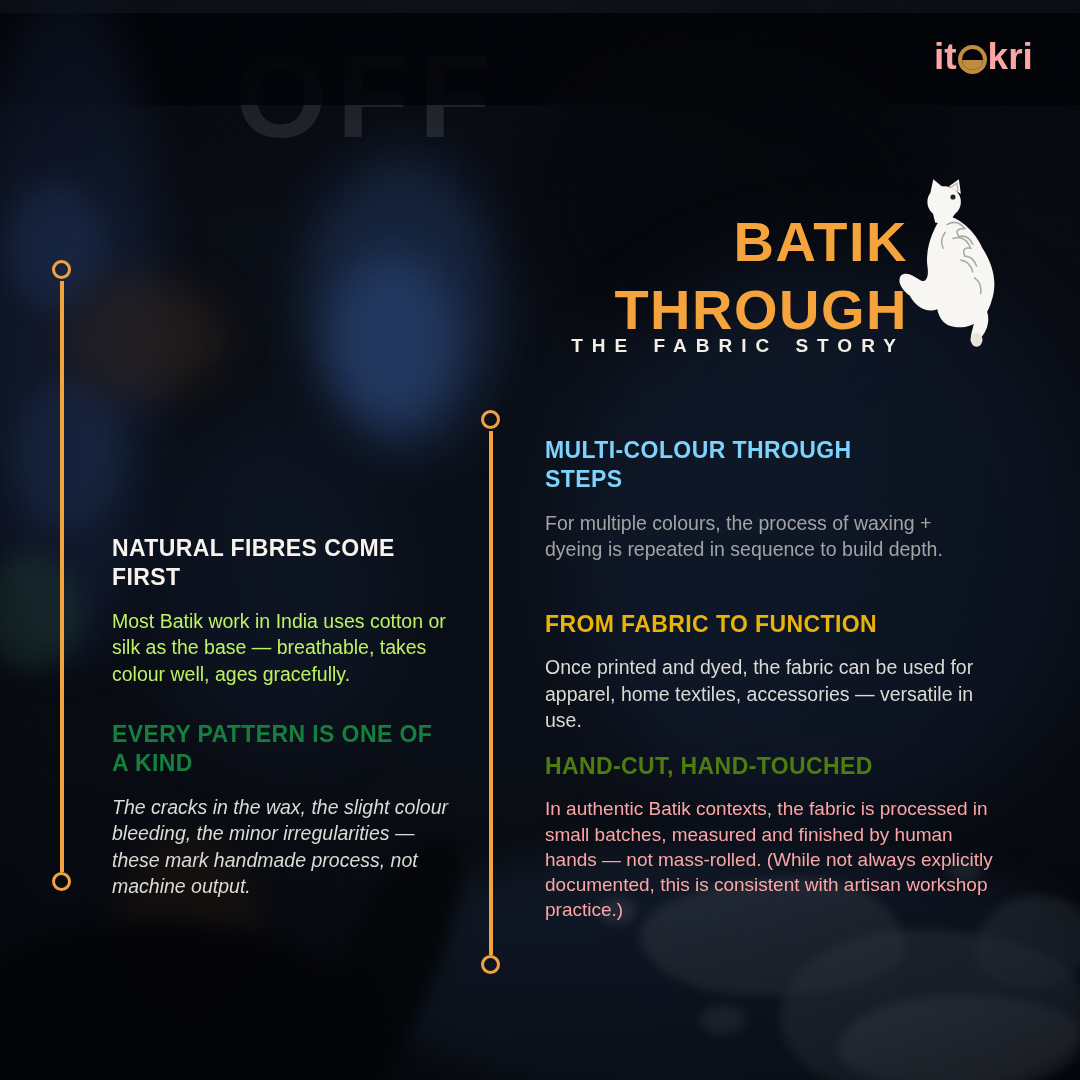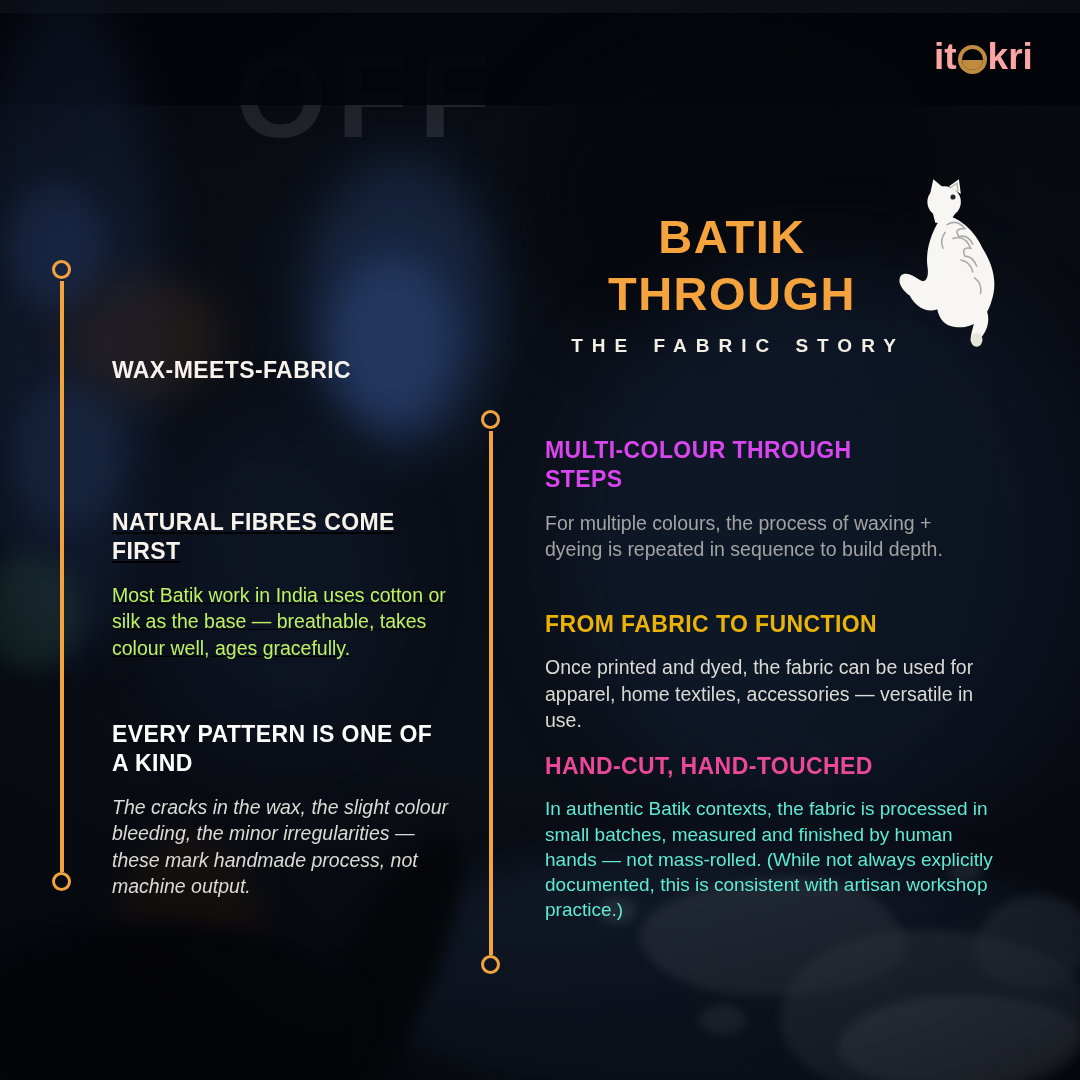--- a/index.html
+++ b/index.html
@@ -31,21 +31,21 @@
     position:absolute;left:934px;top:38px;display:flex;align-items:center;
     font-weight:bold;font-size:37px;line-height:1;letter-spacing:0px;
   }
   .logo-o{
     display:inline-block;width:21px;height:21px;border:4px solid;border-radius:50%;
     margin:0 1px;position:relative;top:3px;overflow:hidden;
   }
   .logo-o::after{content:"";position:absolute;left:-2px;right:-2px;bottom:-2px;height:55%;}
   .title{
     position:absolute;left:556px;top:208px;width:352px;
-    text-align:center;font-weight:bold;font-size:47px;line-height:1.22;
+    text-align:right;font-weight:bold;font-size:56px;line-height:1.22;
     letter-spacing:1.5px;
   }
   .subtitle{
     position:absolute;left:548px;top:335px;width:380px;text-align:center;
     font-weight:bold;font-size:19px;letter-spacing:9px;word-spacing:3px;
   }
   .cat{position:absolute;left:888px;top:178px;width:128px;height:172px;}
   .vline{position:absolute;width:3.5px;}
   .ring{position:absolute;width:13px;height:13px;border:3.5px solid;border-radius:50%;background:transparent;}
   .section{position:absolute;}
@@ -143,41 +143,40 @@
 
     <div class="ring" style="left:52px;top:260px;border-color:#f2a33e;"></div>
     <div class="vline" style="left:60.2px;top:281px;height:591px;background:#f2a33e;"></div>
     <div class="ring" style="left:52px;top:872px;border-color:#f2a33e;"></div>
 
     <div class="ring" style="left:481px;top:410px;border-color:#f2a33e;"></div>
     <div class="vline" style="left:489.2px;top:431px;height:524px;background:#f2a33e;"></div>
     <div class="ring" style="left:481px;top:955px;border-color:#f2a33e;"></div>
 
     <div class="section sec-l" style="top:356px;">
-      <h3 style="color:#f7f3ec;">WAX-MEETS-FABRIC</h3>
     </div>
-    <div class="section sec-l" style="top:508px;text-decoration:underline;">
+    <div class="section sec-l" style="top:534px;">
       <h3 style="color:#f7f3ec;">NATURAL FIBRES COME
 FIRST</h3>
       <p style="color:#bef264;">Most Batik work in India uses cotton or silk as the base — breathable, takes colour well, ages gracefully.</p>
     </div>
     <div class="section sec-l" style="top:720px;">
-      <h3 style="color:#ffffff;">EVERY PATTERN IS ONE OF
+      <h3 style="color:#15803d;">EVERY PATTERN IS ONE OF
 A KIND</h3>
       <p style="color:#dcdad5;font-style:italic;">The cracks in the wax, the slight colour bleeding, the minor irregularities — these mark handmade process, not machine output.</p>
     </div>
 
     <div class="section sec-r" style="top:436px;">
-      <h3 style="color:#d946ef;">MULTI-COLOUR THROUGH
+      <h3 style="color:#7dd3fc;">MULTI-COLOUR THROUGH
 STEPS</h3>
       <p style="color:#a3a3a3;">For multiple colours, the process of waxing + dyeing is repeated in sequence to build depth.</p>
     </div>
     <div class="section sec-r" style="top:610px;">
       <h3 style="color:#eab308;">FROM FABRIC TO FUNCTION</h3>
       <p style="color:#dcdad5;">Once printed and dyed, the fabric can be used for apparel, home textiles, accessories — versatile in use.</p>
     </div>
     <div class="section sec-r sec-r3" style="top:752px;">
-      <h3 style="color:#ec4899;">HAND-CUT, HAND-TOUCHED</h3>
-      <p style="color:#5eead4;">In authentic Batik contexts, the fabric is processed in small batches, measured and finished by human hands — not mass-rolled. (While not always explicitly documented, this is consistent with artisan workshop practice.)</p>
+      <h3 style="color:#4d7c0f;">HAND-CUT, HAND-TOUCHED</h3>
+      <p style="color:#fca5a5;">In authentic Batik contexts, the fabric is processed in small batches, measured and finished by human hands — not mass-rolled. (While not always explicitly documented, this is consistent with artisan workshop practice.)</p>
     </div>
 
   </div>
 </div>
 
 </body></html>

